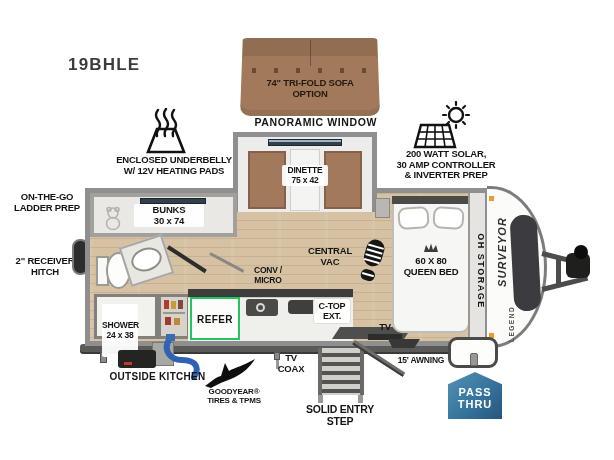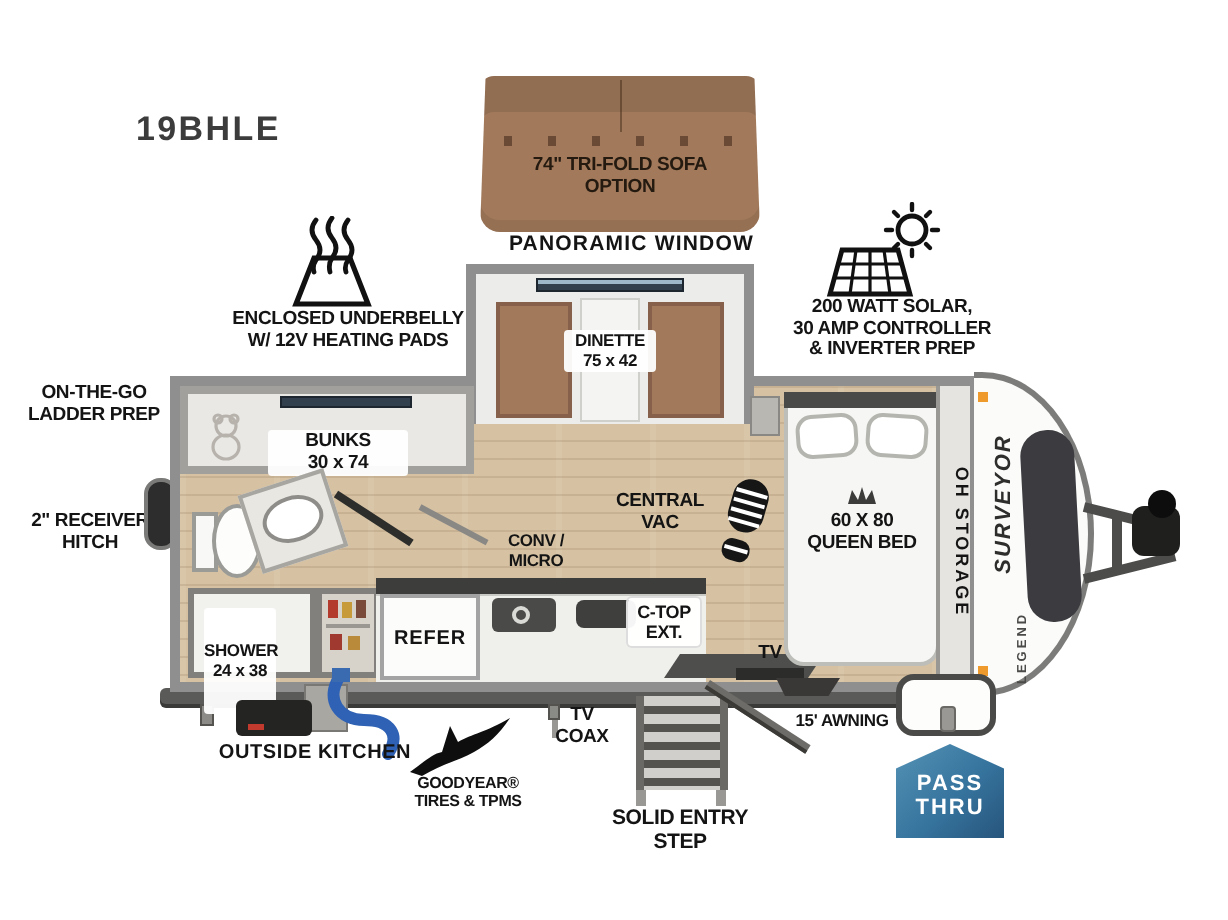--- a/index.html
+++ b/index.html
@@ -122,21 +122,21 @@
   <div class="abs" style="left:90px;top:193px;width:147px;height:44px;background:#e9e8e5;border:4px solid #a2a09d;">
     <div class="abs" style="left:46px;top:1px;width:66px;height:6px;background:var(--window,#31404c);border:1px solid #1d262e;"></div>
     <svg class="abs" style="left:8px;top:8px;" width="22" height="26" viewBox="0 0 22 26">
       <g fill="none" stroke="#b7b3ac" stroke-width="1.6">
         <circle cx="7" cy="4.5" r="2"></circle>
           <circle cx="15" cy="4.5" r="2"></circle>
         <circle cx="11" cy="8" r="5"></circle>
         <ellipse cx="11" cy="18.5" rx="6.5" ry="6"></ellipse>
       </g>
     </svg>
-    <div class="lbl whitebox" style="left:40px;top:18px;width:70px;font-size:9.5px;padding:1px 0;">
+    <div class="lbl whitebox" style="left:40px;top:7px;width:70px;font-size:9.5px;padding:1px 0;">
       <div>BUNKS</div>
       <div>30 x 74</div>
     </div>
   </div>
 
   <div class="abs" style="left:96px;top:256px;width:13px;height:30px;background:#f8f8f6;border:2px solid #9a9a97;"></div>
   <div class="abs" style="left:106px;top:252px;width:25px;height:37px;background:#fdfdfc;border:2px solid #9a9a97;border-radius:50%;"></div>
   <div class="abs" style="left:124px;top:240px;width:45px;height:41px;background:#e9e7e2;border:2px solid #a8a6a1;transform:rotate(-18deg);"></div>
   <div class="abs" style="left:131px;top:248px;width:31px;height:23px;background:#ffffff;border:2px solid #8f8d89;border-radius:50%;transform:rotate(-18deg);"></div>
   <div class="abs" style="left:168px;top:245px;width:45px;height:4px;background:#2d2d2b;transform:rotate(33deg);transform-origin:left center;"></div>
@@ -152,21 +152,21 @@
     <div class="abs" style="left:3px;top:3px;width:5px;height:9px;background:#b23b2e;"></div>
     <div class="abs" style="left:10px;top:4px;width:5px;height:8px;background:#c79a3a;"></div>
     <div class="abs" style="left:17px;top:3px;width:5px;height:9px;background:#7a4a3a;"></div>
     <div class="abs" style="left:2px;top:15px;width:22px;height:2px;background:#9a9692;"></div>
     <div class="abs" style="left:4px;top:20px;width:6px;height:8px;background:#a03a30;"></div>
     <div class="abs" style="left:13px;top:21px;width:6px;height:7px;background:#b98a3a;"></div>
   </div>
 
   <div class="abs" style="left:188px;top:289px;width:165px;height:8px;background:#3d3d3b;"></div>
   <div class="abs" style="left:188px;top:297px;width:165px;height:44px;background:#efefec;border-top:1px solid #c9c9c5;"></div>
-  <div class="abs" style="left:190px;top:297px;width:50px;height:43px;background:#fcfcfb;border:2px solid #a3a3a3;">
+  <div class="abs" style="left:190px;top:297px;width:50px;height:43px;background:#fcfcfb;border:2px solid #22c55e;">
     <div class="lbl" style="left:0;top:15px;width:46px;font-size:10px;letter-spacing:0.4px;">REFER</div>
   </div>
   <div class="abs" style="left:246px;top:299px;width:32px;height:17px;background:#4a4a48;border-radius:3px;">
     <div class="abs" style="left:10px;top:4px;width:9px;height:9px;border:2px solid #d9d9d6;border-radius:50%;"></div>
   </div>
   <div class="abs" style="left:288px;top:300px;width:30px;height:14px;background:#3f3f3d;border-radius:4px;"></div>
   <div class="lbl" style="left:236px;top:266px;width:64px;font-size:8.5px;">
     <div>CONV /</div>
     <div>MICRO</div>
   </div>

